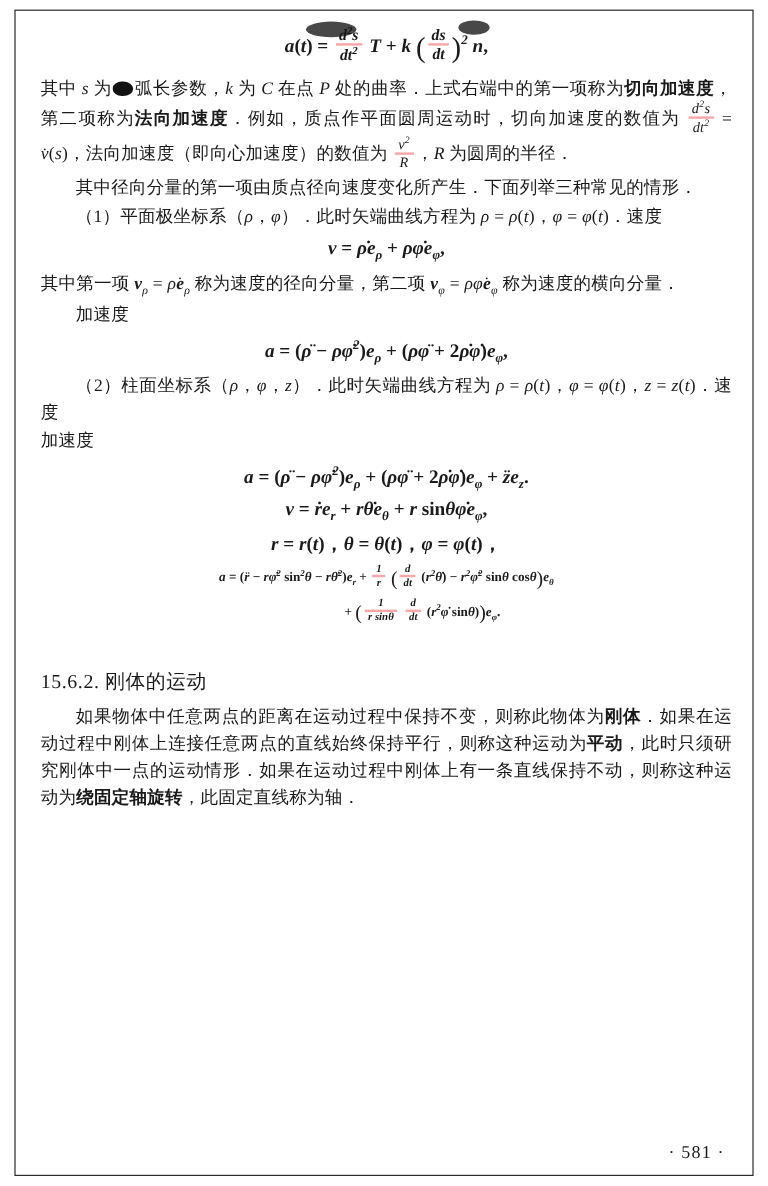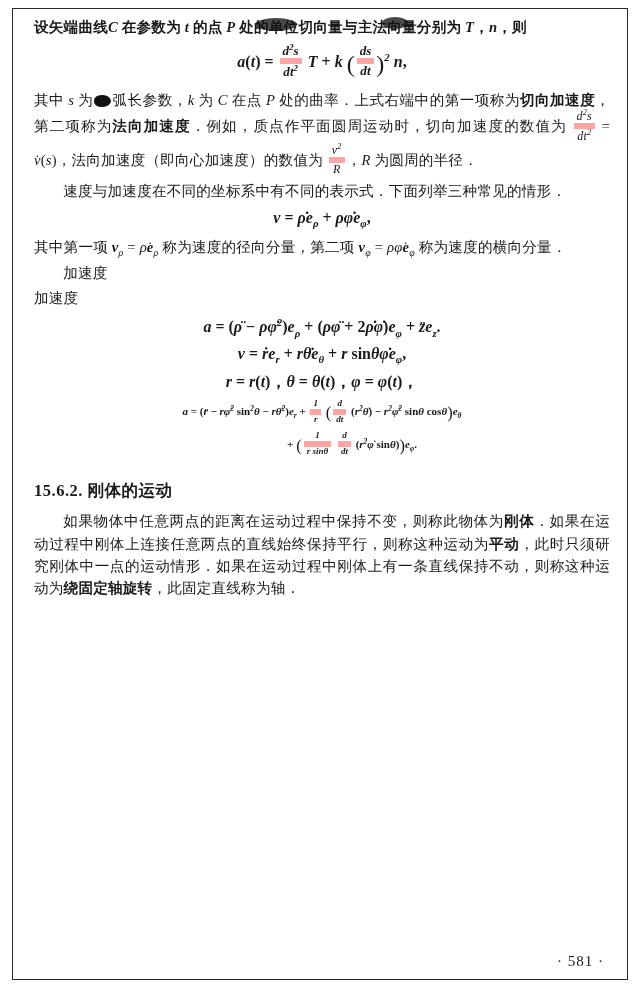--- a/index.html
+++ b/index.html
@@ -57,40 +57,40 @@
     vertical-align: middle;
     text-align: center;
     font-style: italic;
     line-height: 1.08;
     margin: 0 2px;
     position: relative;
     top: -0.15em;
   }
   .frac .num {
     display: block;
-    border-bottom: 6px solid #fca5a5;
+    border-bottom: 2px solid #fca5a5;
     padding: 0 3px;
     font-size: 0.82em;
   }
   .frac .den {
     display: block;
     padding: 0 3px;
     font-size: 0.82em;
   }
   .sub { font-size: 0.68em; vertical-align: sub; font-style: italic; }
   .sup { font-size: 0.68em; vertical-align: super; font-style: italic; }
   .paren-big {
     font-size: 1.5em;
     vertical-align: -0.18em;
     font-weight: normal;
   }
   h2.section {
     font-size: 16.5px;
-    font-weight: bold;
-    margin: 22px 0 8px 0;
+    font-weight: normal;
+    margin: 36px 0 8px 0;
     letter-spacing: 0.5px;
   }
   .blotch {
     display: inline-block;
     width: 17px;
     height: 12px;
     background: #121212;
     border-radius: 45% 50% 50% 45%;
     vertical-align: -2px;
     margin: 0 1px;
@@ -117,56 +117,62 @@
 <body>
 
 <div class="page">
   <div class="page-frame"></div>
 
   <div class="smear" style="left:255px; top:18px; width:42px; height:13px;"></div>
   <div class="smear" style="left:382px; top:17px; width:26px; height:12px;"></div>
 
   <div class="content">
 
-    <p>
-      <span class="b">设矢端曲线</span><span class="b it">C</span><span class="b"> 在参数为 </span><span class="b it">t</span><span class="b"> 的点 </span><span class="b it">P</span><span class="b"> 处的单位切向量与主法向量分别为 </span><span class="b it">T</span><span class="b">，</span><span class="b it">n</span><span class="b">，则</span>
-    </p>
 
     <div class="eq">
       <span class="vec">a</span>(<span class="it">t</span>) =
       <span class="frac"><span class="num">d<span class="sup">2</span>s</span><span class="den">dt<span class="sup">2</span></span></span>
       <span class="vec">T</span> + <span class="it">k</span>
       <span class="paren-big">(</span><span class="frac"><span class="num">ds</span><span class="den">dt</span></span><span class="paren-big">)</span><span class="sup">2</span>
       <span class="vec">n</span>,
     </div>
 
     <p>
       其中 <span class="it">s</span> 为<span class="blotch"></span>弧长参数，<span class="it">k</span> 为 <span class="it">C</span> 在点 <span class="it">P</span> 处的曲率．上式右端中的第一项称为<span class="b">切向加速度</span>，第二项称为<span class="b">法向加速度</span>．例如，质点作平面圆周运动时，切向加速度的数值为
       <span class="frac"><span class="num">d<span class="sup">2</span>s</span><span class="den">dt<span class="sup">2</span></span></span>
       = <span class="it">v̇</span>(<span class="it">s</span>)，法向加速度（即向心加速度）的数值为
       <span class="frac"><span class="num">v<span class="sup">2</span></span><span class="den">R</span></span>，<span class="it">R</span> 为圆周的半径．
     </p>
 
     <p class="indent">
-      速度与加速度在不同的坐标系中有不同的表示式．下面列举三种常见的情形．
-    </p>
-
+      其中径向分量的第一项由质点径向速度变化所产生．下面列举三种常见的情形．
+    </p>
+
+    <p class="indent">
+      （1）平面极坐标系（<span class="it">ρ</span>，<span class="it">φ</span>）．此时矢端曲线方程为 <span class="it">ρ</span> = <span class="it">ρ</span>(<span class="it">t</span>)，<span class="it">φ</span> = <span class="it">φ</span>(<span class="it">t</span>)．速度
+    </p>
 
     <div class="eq">
       <span class="vec">v</span> = <span class="it">ρ̇</span><span class="vec">e</span><span class="sub">ρ</span> + <span class="it">ρφ̇</span><span class="vec">e</span><span class="sub">φ</span>,
     </div>
 
     <p>
       其中第一项 <span class="vec">v</span><span class="sub">ρ</span> = <span class="it">ρ̇</span><span class="vec">e</span><span class="sub">ρ</span> 称为速度的径向分量，第二项 <span class="vec">v</span><span class="sub">φ</span> = <span class="it">ρφ̇</span><span class="vec">e</span><span class="sub">φ</span> 称为速度的横向分量．
     </p>
 
     <p class="indent">加速度</p>
 
-
-
+    <div class="eq">
+      <span class="vec">a</span> = (<span class="it">ρ̈</span> − <span class="it">ρφ̇</span><span class="sup">2</span>)<span class="vec">e</span><span class="sub">ρ</span> + (<span class="it">ρφ̈</span> + 2<span class="it">ρ̇φ̇</span>)<span class="vec">e</span><span class="sub">φ</span>,
+    </div>
+
+
+    <p class="indent">
+      （2）柱面坐标系（<span class="it">ρ</span>，<span class="it">φ</span>，<span class="it">z</span>）．此时矢端曲线方程为 <span class="it">ρ</span> = <span class="it">ρ</span>(<span class="it">t</span>)，<span class="it">φ</span> = <span class="it">φ</span>(<span class="it">t</span>)，<span class="it">z</span> = <span class="it">z</span>(<span class="it">t</span>)．速度
+    </p>
 
 
     <p>加速度</p>
 
     <div class="eq">
       <span class="vec">a</span> = (<span class="it">ρ̈</span> − <span class="it">ρφ̇</span><span class="sup">2</span>)<span class="vec">e</span><span class="sub">ρ</span> + (<span class="it">ρφ̈</span> + 2<span class="it">ρ̇φ̇</span>)<span class="vec">e</span><span class="sub">φ</span> + <span class="it">z̈</span><span class="vec">e</span><span class="sub">z</span>.
     </div>
 
 
     <div class="eq">

